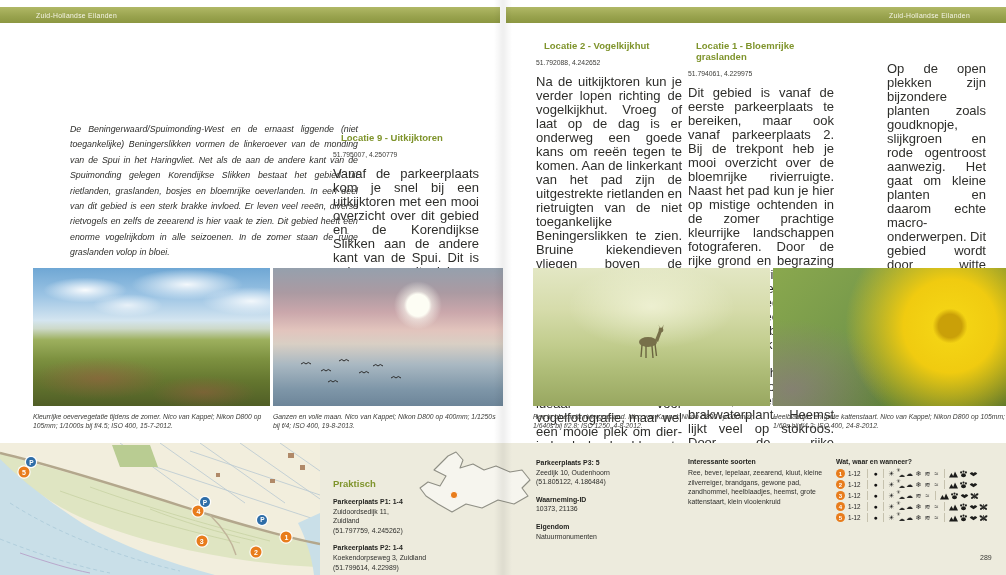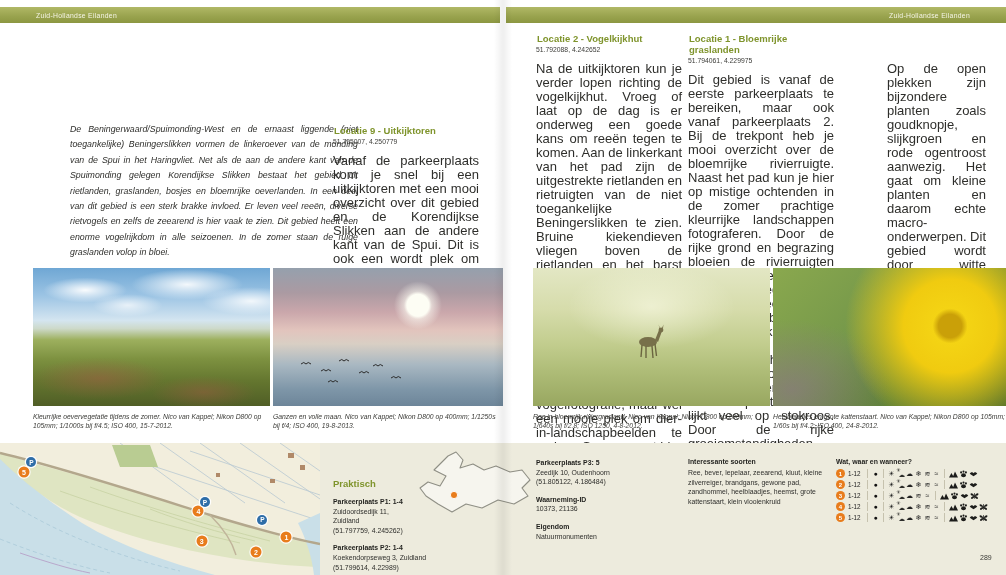--- a/index.html
+++ b/index.html
@@ -14,21 +14,21 @@
   
   .title-block{position:absolute;left:0;top:23px;width:503px;height:92px;
                background:linear-gradient(180deg,#d6d6d0 0%,#e9e9e5 50%,#ffffff 100%);}
   .title{position:absolute;left:36px;top:16px;font-size:27px;font-weight:bold;color:#8a9b3d;letter-spacing:.2px;}
   .author{position:absolute;left:36px;top:56px;font-size:9.5px;color:#8a9b3d;}
   
   .intro{position:absolute;left:24px;top:122px;width:288px;font-size:8.8px;font-style:italic;
          line-height:15.4px;text-align:justify;color:#2f2f2c;margin-left:46px;}
   
   .loc{position:absolute;width:146px;}
-  .loc h3{margin:1px;font-size:9.5px;font-weight:bold;color:#7f942c;}
+  .loc h3{margin:8px;font-size:9.5px;font-weight:bold;color:#7f942c;}
   .loc .coords{font-size:6.8px;color:#3c3c38;margin-top:2px;}
   .loc .body{margin-top:9px;font-size:13px;line-height:14px;text-align:justify;color:#2e2e2b;}
   #loc1{left:333px;top:124px;}
   #loc2{left:536px;top:32px;}
   #loc3{left:688px;top:32px;}
   #loc4{left:840px;top:62px;}
   #loc4 .body{margin-top:0;margin-left:47px;}
   
   .photo{position:absolute;top:268px;height:138px;overflow:hidden;}
   #photo1{left:33px;width:237px;background:

